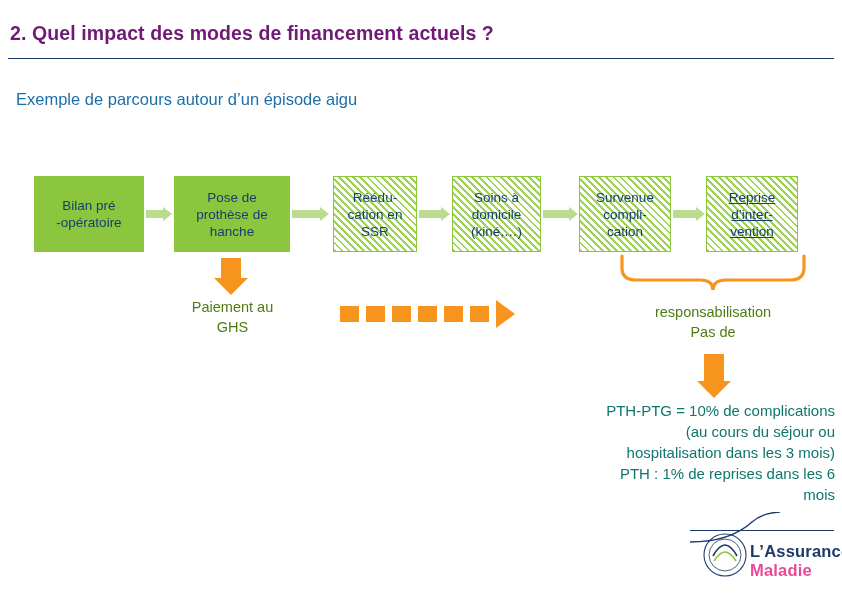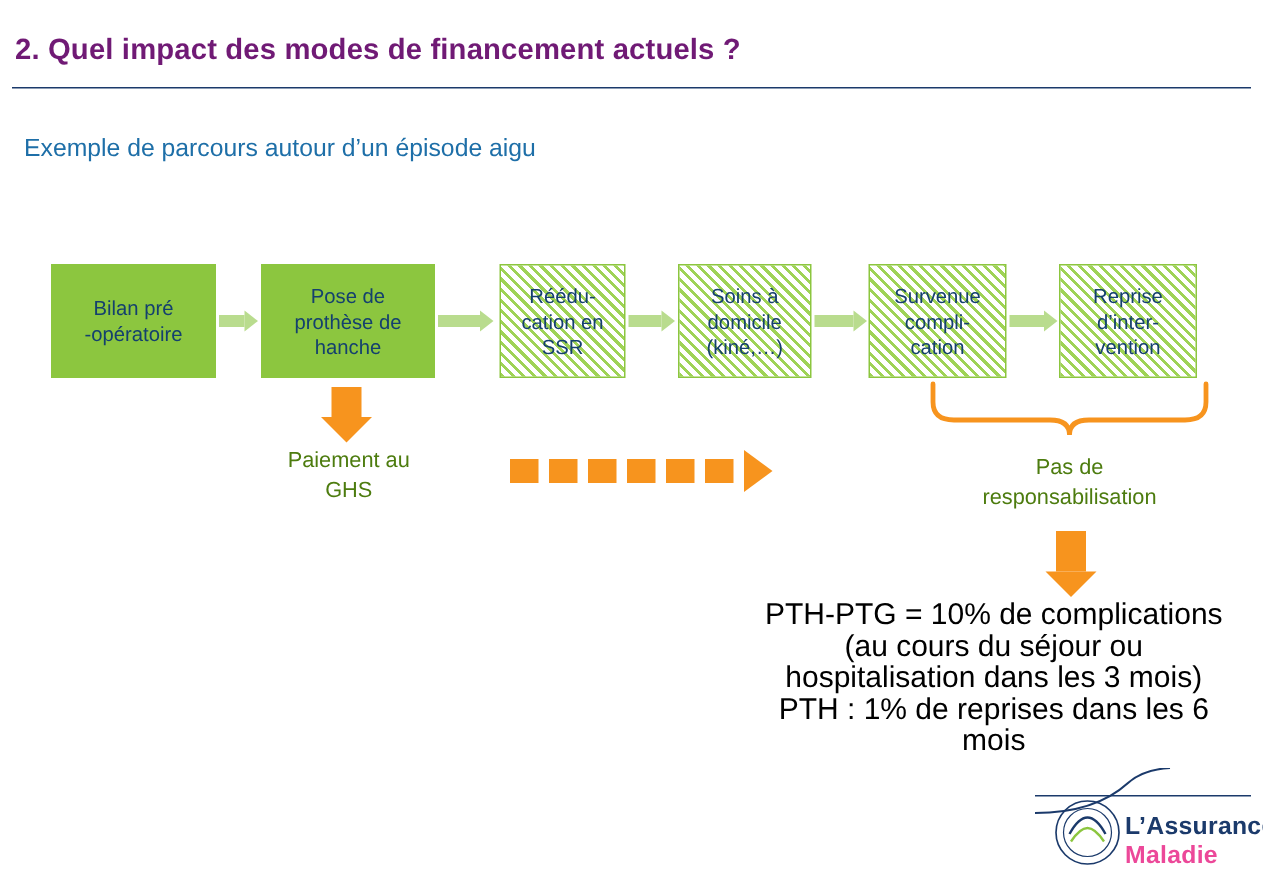--- a/index.html
+++ b/index.html
@@ -133,23 +133,23 @@
   
   .lbl {
     position: absolute;
     text-align: center;
     color: #4d7c0f;
     font-size: 14.5px;
     line-height: 20px;
   }
   .lbl-big {
     position: absolute;
-    text-align: center;
-    color: #000000;
-    font-size: 20px;
+    text-align: right;
+    color: #0f766e;
+    font-size: 15px;
     line-height: 21px;
   }
   
   .footer-rule {
     position: absolute;
     left: 690px;
     top: 530px;
     width: 144px;
     height: 1px;
     background: #1b3a6b;
@@ -255,21 +255,21 @@
       <span>compli-</span>
       <span>cation</span>
     </div>
   </div>
 
   <div class="arrow-green" style="left:673px; top:207px; width:33px;">
     <div class="shaft" style="width:23px;"></div>
       <div class="head"></div>
   </div>
 
-  <div class="box box-hatch" style="left:706px; top:176px; width:92px; height:76px;">
+  <div class="box box-hatch" style="left:706px; top:176px; width:92px; height:76px;text-decoration:underline;">
     <div class="box-inner">
       <span>Reprise</span>
       <span>d’inter-</span>
       <span>vention</span>
     </div>
   </div>
 
   <div class="arrow-down" style="left:214px; top:258px;">
     <div class="shaft" style="height:20px;"></div>
     <div class="head"></div>
@@ -288,22 +288,22 @@
     <div class="seg"></div>
     <div class="seg"></div>
     <div class="head"></div>
   </div>
 
   <svg class="brace" style="left:620px; top:254px;" width="186" height="40" viewBox="0 0 186 40">
     <path d="M2,2 L2,14 Q2,26 16,26 L80,26 Q93,26 93,36 Q93,26 106,26 L170,26 Q184,26 184,14 L184,2" fill="none" stroke="#f7941e" stroke-width="3.2" stroke-linecap="round"></path>
   </svg>
 
   <div class="lbl" style="left:595px; top:302px; width:236px;">
+    <div>responsabilisation</div>
     <div>Pas de</div>
-    <div>responsabilisation</div>
   </div>
 
   <div class="arrow-down" style="left:697px; top:354px;">
     <div class="shaft" style="height:27px;"></div>
     <div class="head"></div>
   </div>
 
   <div class="lbl-big" style="left:490px; top:400px; width:345px;">
     <div>PTH-PTG = 10% de complications</div>
     <div>(au cours du séjour ou</div>

